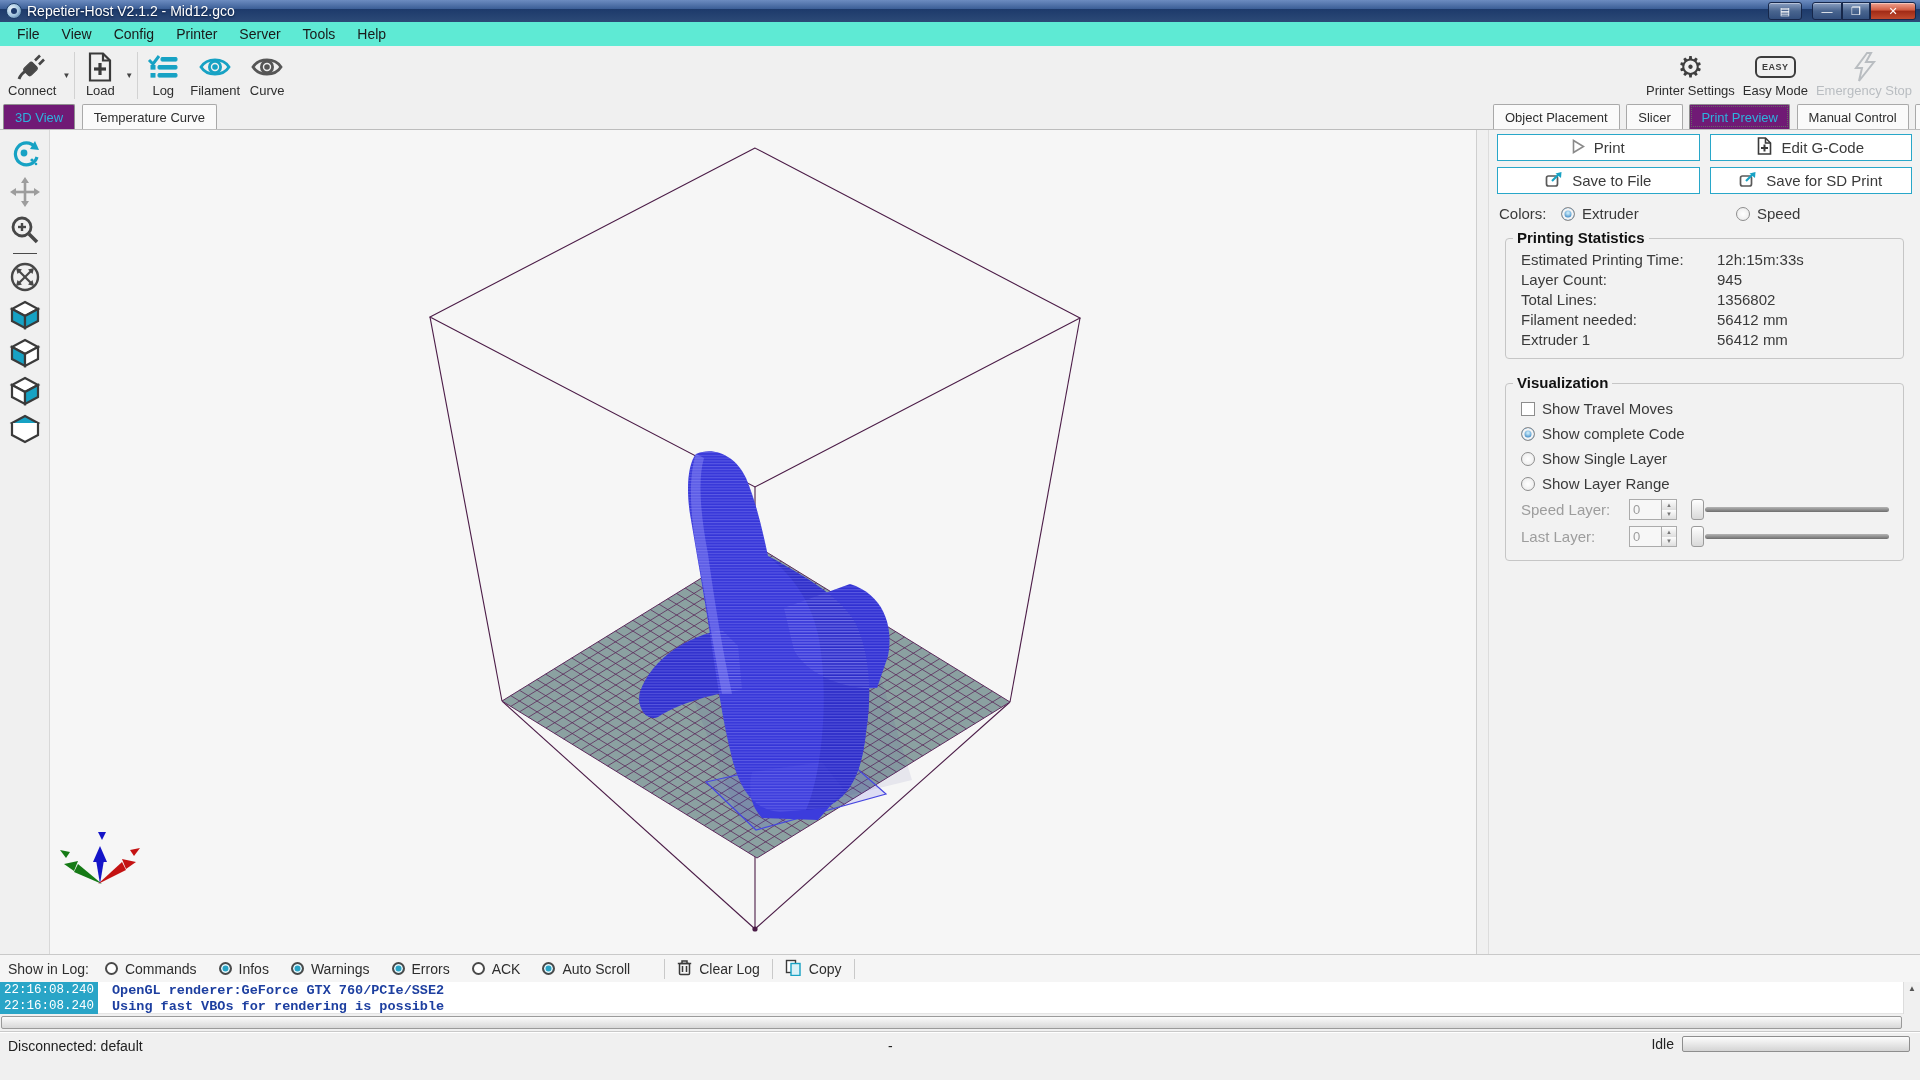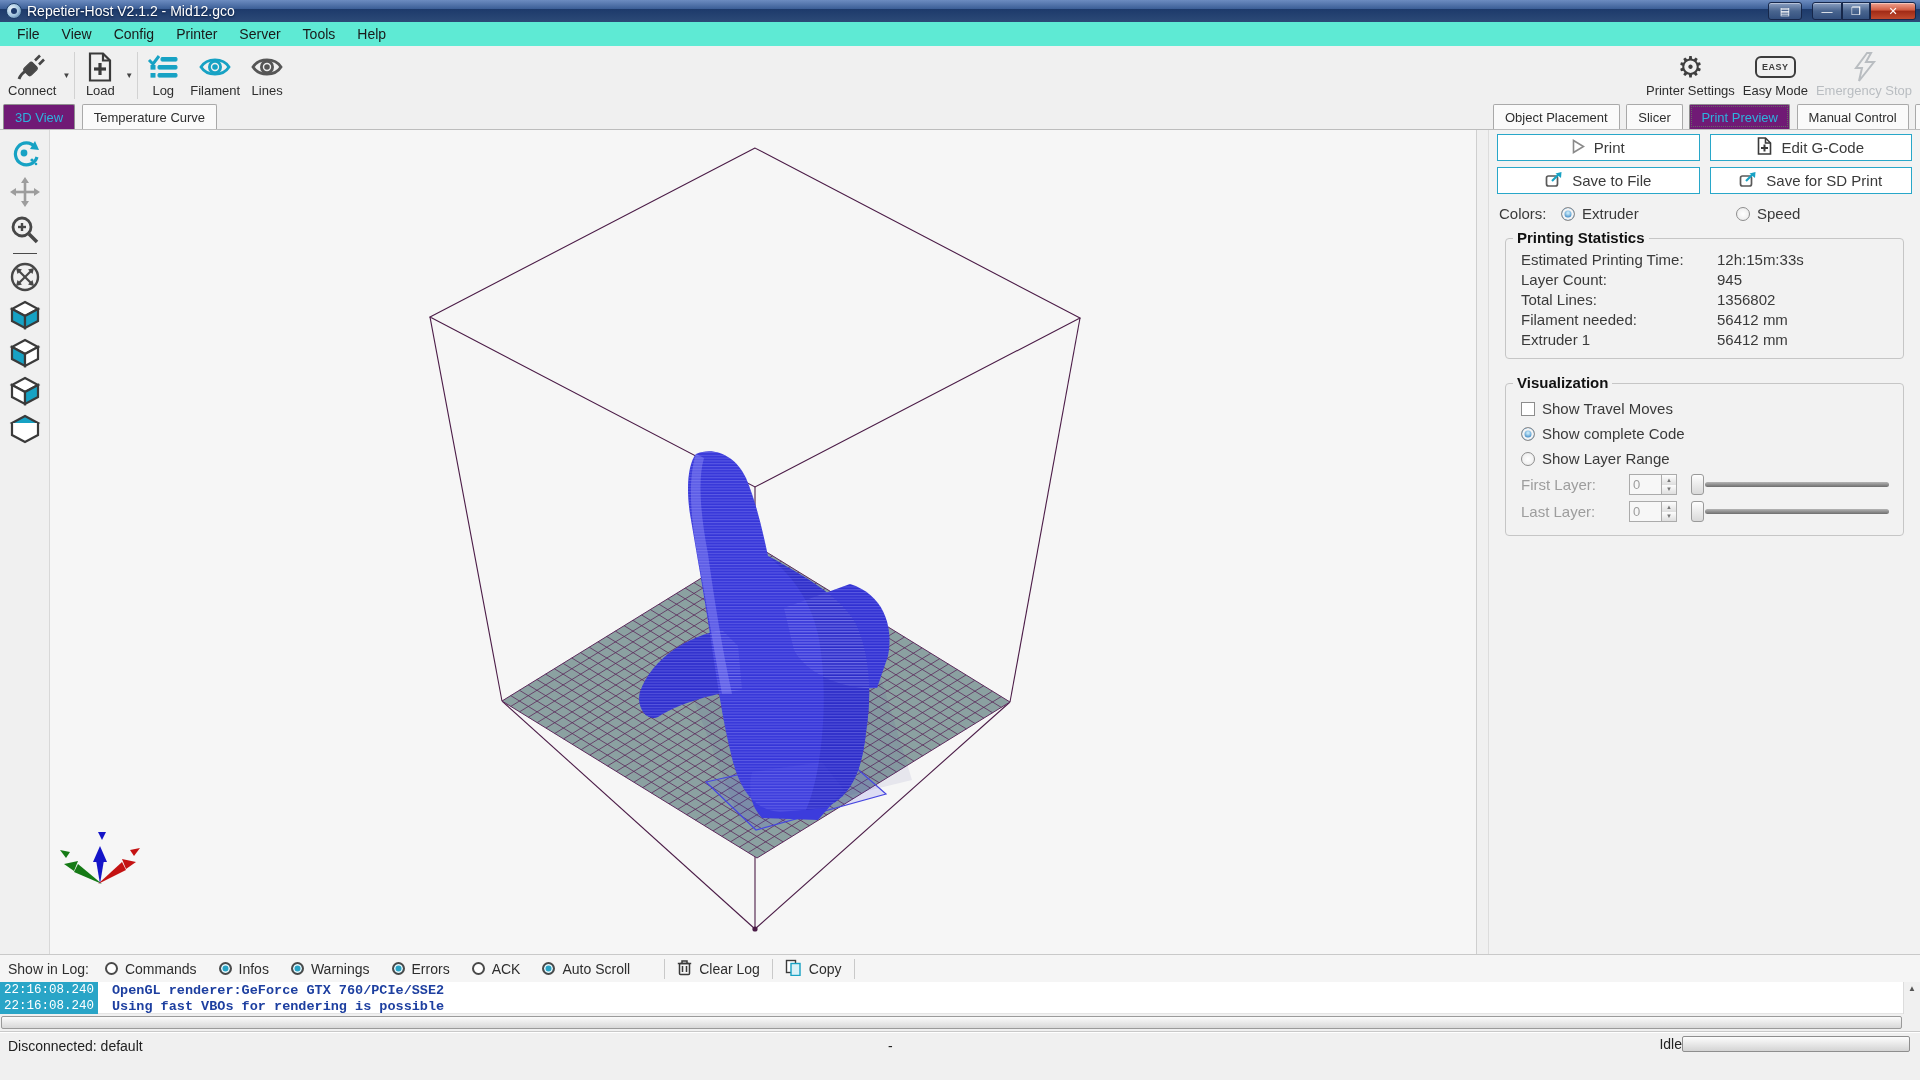--- a/index.html
+++ b/index.html
@@ -75,21 +75,21 @@
   .logline{height:16px;display:flex;align-items:center}
   .ltime{width:98px;background:#29a5c7;color:#fff;font-family:"Liberation Mono",monospace;font-size:12.5px;padding:0 4px;height:16px;display:flex;align-items:center}
   .lmsg{font-family:"Liberation Mono",monospace;font-size:13.5px;font-weight:bold;color:#1d3fa0;padding-left:14px}
   .vscroll{position:absolute;right:0;top:0;width:17px;height:49px;background:#f0f0f0;border-left:1px solid #dcdcdc;display:flex;flex-direction:column;justify-content:space-between;align-items:center;padding:2px 0;font-size:8px;color:#555}
   .hscroll{height:17px;background:#f0f0f0;display:flex;align-items:center;padding:1px 18px 1px 1px;position:relative}
   .hthumb{height:13px;flex:1;border:1px solid #9a9a9a;border-radius:2px;background:linear-gradient(#fbfbfb,#d8d8d8)}
   
   .statusbar{height:51px;border-top:1px solid #c9c9c9;box-shadow:inset 0 1px 0 #fff;background:#f0f0f0;position:relative;font-size:14px;color:#222}
   .statusbar .sleft{position:absolute;left:8px;top:6px}
   .statusbar .scenter{position:absolute;left:888px;top:6px}
-  .statusbar .sright{position:absolute;right:10px;top:4px;display:flex;align-items:center;}
+  .statusbar .sright{position:absolute;right:10px;top:4px;display:flex;align-items:center;gap:8px}
   .pbar{width:228px;height:16px;border:1px solid #8e8e8e;border-radius:2px;background:linear-gradient(#fdfdfd,#d4d4d4)}
 </style>
 </head>
 <body>
 
 <div class="titlebar">
   <span class="appicon"></span>
   <span class="title">Repetier-Host V2.1.2 - Mid12.gco</span>
   <span class="tspacer"></span>
   <span class="winbtn small">▤</span>
@@ -169,21 +169,21 @@
   <div class="tbtn">
     <span class="ic">
       <svg width="34" height="30" viewBox="0 0 34 30">
           <g stroke="#565656" fill="none" stroke-width="2.8">
         <path d="M3,15 C9,5.5 25,5.5 31,15 C25,24.5 9,24.5 3,15 Z"></path>
         <circle cx="17" cy="15" r="5.6"></circle>
             <circle cx="17" cy="15" r="1.4" fill="#565656"></circle>
           </g>
         </svg>
     </span>
-    <span>Lines</span>
+    <span>Curve</span>
   </div>
 
   <div class="tb-right">
     <div class="tbtn">
       <span class="ic gear">⚙</span>
       <span>Printer Settings</span>
     </div>
     <div class="tbtn">
       <span class="ic">
         <span class="easybadge">EASY</span>
@@ -474,24 +474,28 @@
       <div class="vizrow">
         <span class="check"></span>
         <span>Show Travel Moves</span>
       </div>
       <div class="vizrow">
         <span class="radio on"></span>
         <span>Show complete Code</span>
       </div>
       <div class="vizrow">
         <span class="radio"></span>
+        <span>Show Single Layer</span>
+      </div>
+      <div class="vizrow">
+        <span class="radio"></span>
         <span>Show Layer Range</span>
       </div>
       <div class="layerrow">
-        <span class="llbl">First Layer:</span>
+        <span class="llbl">Speed Layer:</span>
         <span class="spin">
           <span class="sval">0</span>
           <span class="sarrows">
               <div>▲</div>
               <div>▼</div>
             </span>
         </span>
         <span class="slider">
             <span class="track"></span>
             <span class="thumb"></span>

